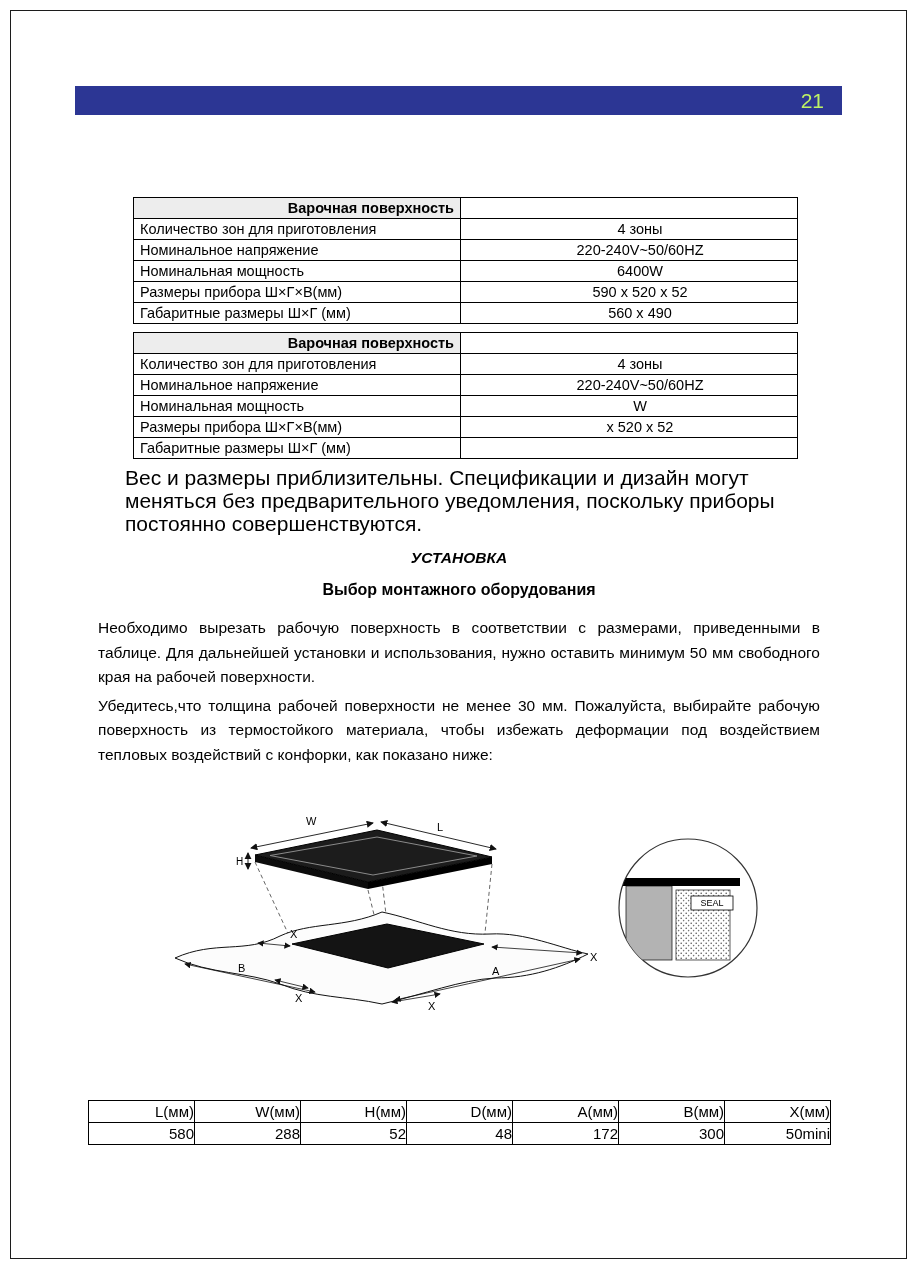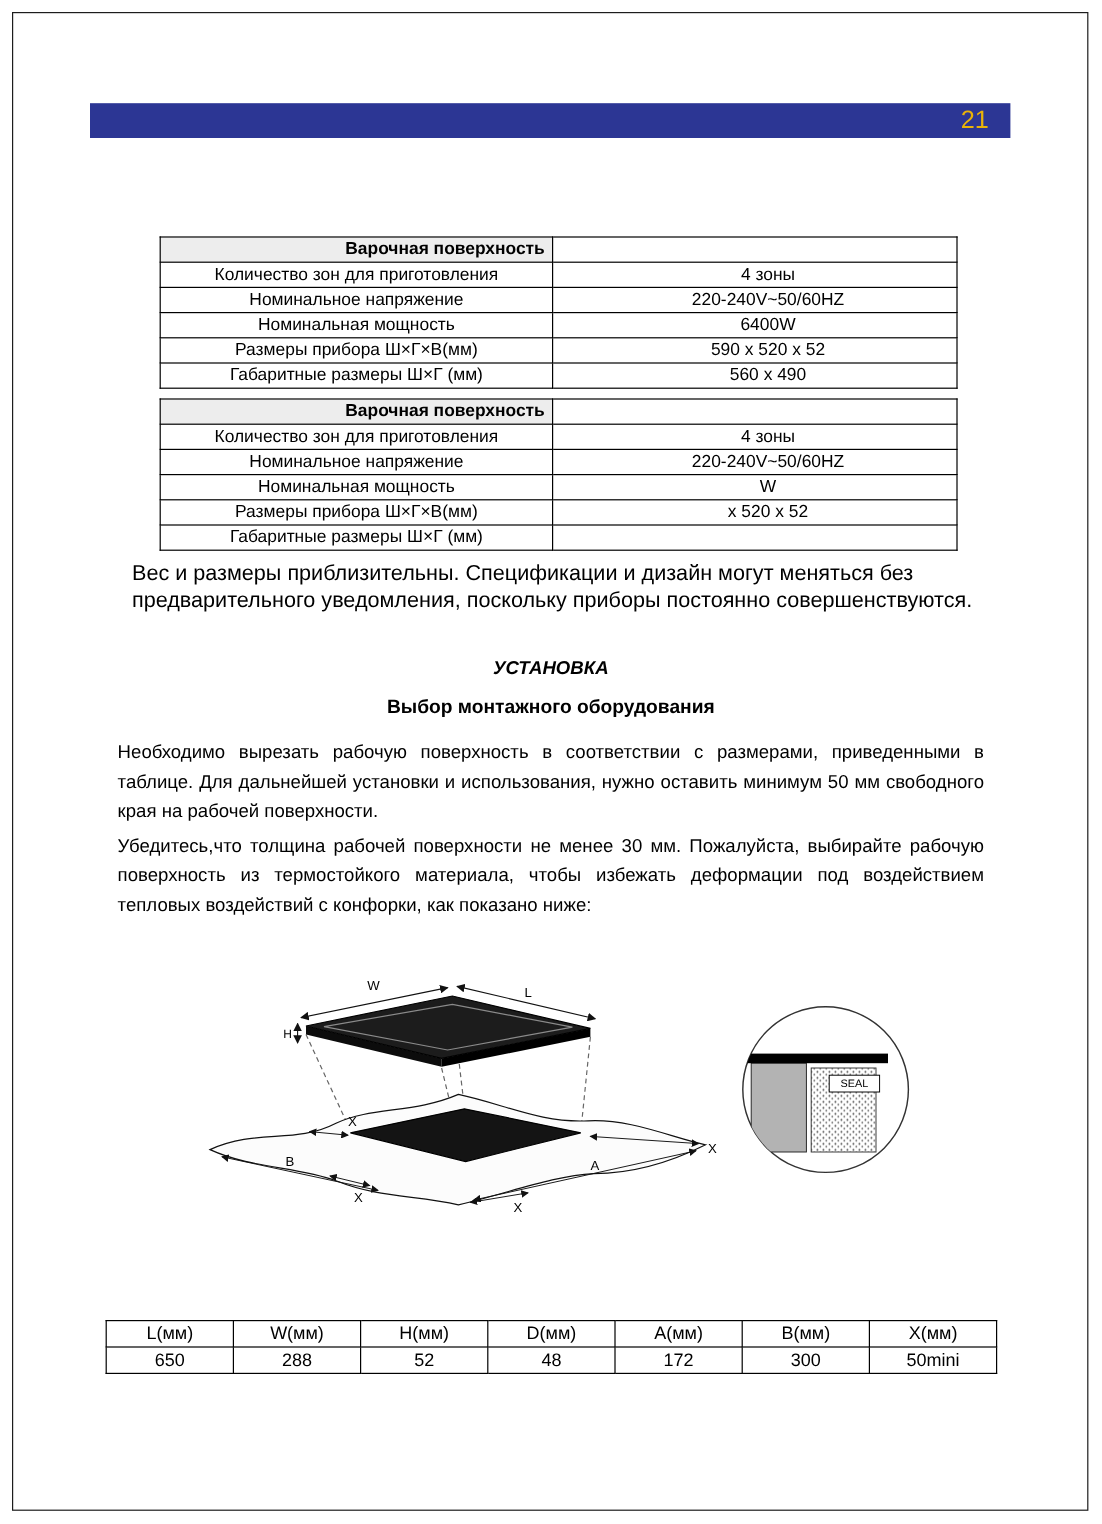--- a/index.html
+++ b/index.html
@@ -6,39 +6,39 @@
   .page {
     position:relative; width:918px; height:1270px; background:#fff;
     font-family:"Liberation Sans", sans-serif; color:#000; overflow:hidden;
   }
   .page-border {
     position:absolute; left:10px; top:10px; right:11px; bottom:11px;
     border:1.5px solid #1c1c1c; pointer-events:none;
   }
   .header-bar {
     position:absolute; left:75px; top:86px; width:767px; height:29px;
-    background:#2c3694; color:#eab308; font-size:21px; line-height:29px;
+    background:#2c3694; color:#bef264; font-size:21px; line-height:29px;
     text-align:right; padding-right:0; box-sizing:border-box;
   }
   .header-bar .pagenum { padding-right:18px; }
 
   table.spec-table { position:absolute; border-collapse:collapse; table-layout:fixed; width:664px; }
   table.spec-table td {
     border:1px solid #000; font-size:14.5px; height:20px; line-height:20px;
     padding:0 6px; white-space:nowrap; overflow:hidden; box-sizing:border-box;
   }
-  table.spec-table td.lbl { text-align:center; }
+  table.spec-table td.lbl { text-align:left; }
   table.spec-table td.val { text-align:center;padding-left:28px; }
   table.spec-table td.title-cell { font-weight:bold; text-align:right; background:#ededed; }
   .t1 { left:133px; top:197px; }
   .t2 { left:133px; top:332px; }
 
   .note {
-    position:absolute; left:110px; top:466px; width:714px;
-    font-size:18px; line-height:23px; text-align:left;
+    position:absolute; left:125px; top:466px; width:714px;
+    font-size:21px; line-height:23px; text-align:left;
   }
   .h-install {
     position:absolute; left:0; top:549px; width:918px; text-align:center;
     font-size:15.5px; font-weight:bold;font-style:italic;
   }
   .h-choice {
     position:absolute; left:0; top:581px; width:918px; text-align:center;
     font-size:16px; font-weight:bold;
   }
   .body-text {
@@ -48,21 +48,21 @@
   .body-text p { margin:4px; text-align:justify; }
 
   .diagram-wrap { position:absolute; left:140px; top:812px; width:640px; height:205px; }
   .dlabel { font-size:11px; fill:#000; }
   .dlabel-sm { font-size:10px; fill:#000; }
   .seal-label { font-size:9px; fill:#000; }
 
   table.dim-table { position:absolute; left:88px; top:1100px; border-collapse:collapse; table-layout:fixed; width:743px; }
   table.dim-table td {
     border:1px solid #000; font-size:15px; height:21px; line-height:21px;
-    text-align:center; padding:0; box-sizing:border-box;
+    text-align:right; padding:0; box-sizing:border-box;
   }
 </style>
 </head>
 <body>
 
 <div class="page">
   <div class="page-border"></div>
 
   <div class="header-bar">
     <span class="pagenum">21</span>
@@ -228,21 +228,21 @@
         <tr>
       <td>L(мм)</td>
       <td>W(мм)</td>
       <td>H(мм)</td>
       <td>D(мм)</td>
       <td>A(мм)</td>
       <td>B(мм)</td>
       <td>X(мм)</td>
     </tr>
     <tr>
-      <td>650</td>
+      <td>580</td>
       <td>288</td>
       <td>52</td>
       <td>48</td>
       <td>172</td>
       <td>300</td>
       <td>50mini</td>
     </tr>
   </tbody>
     </table>
 </div>

